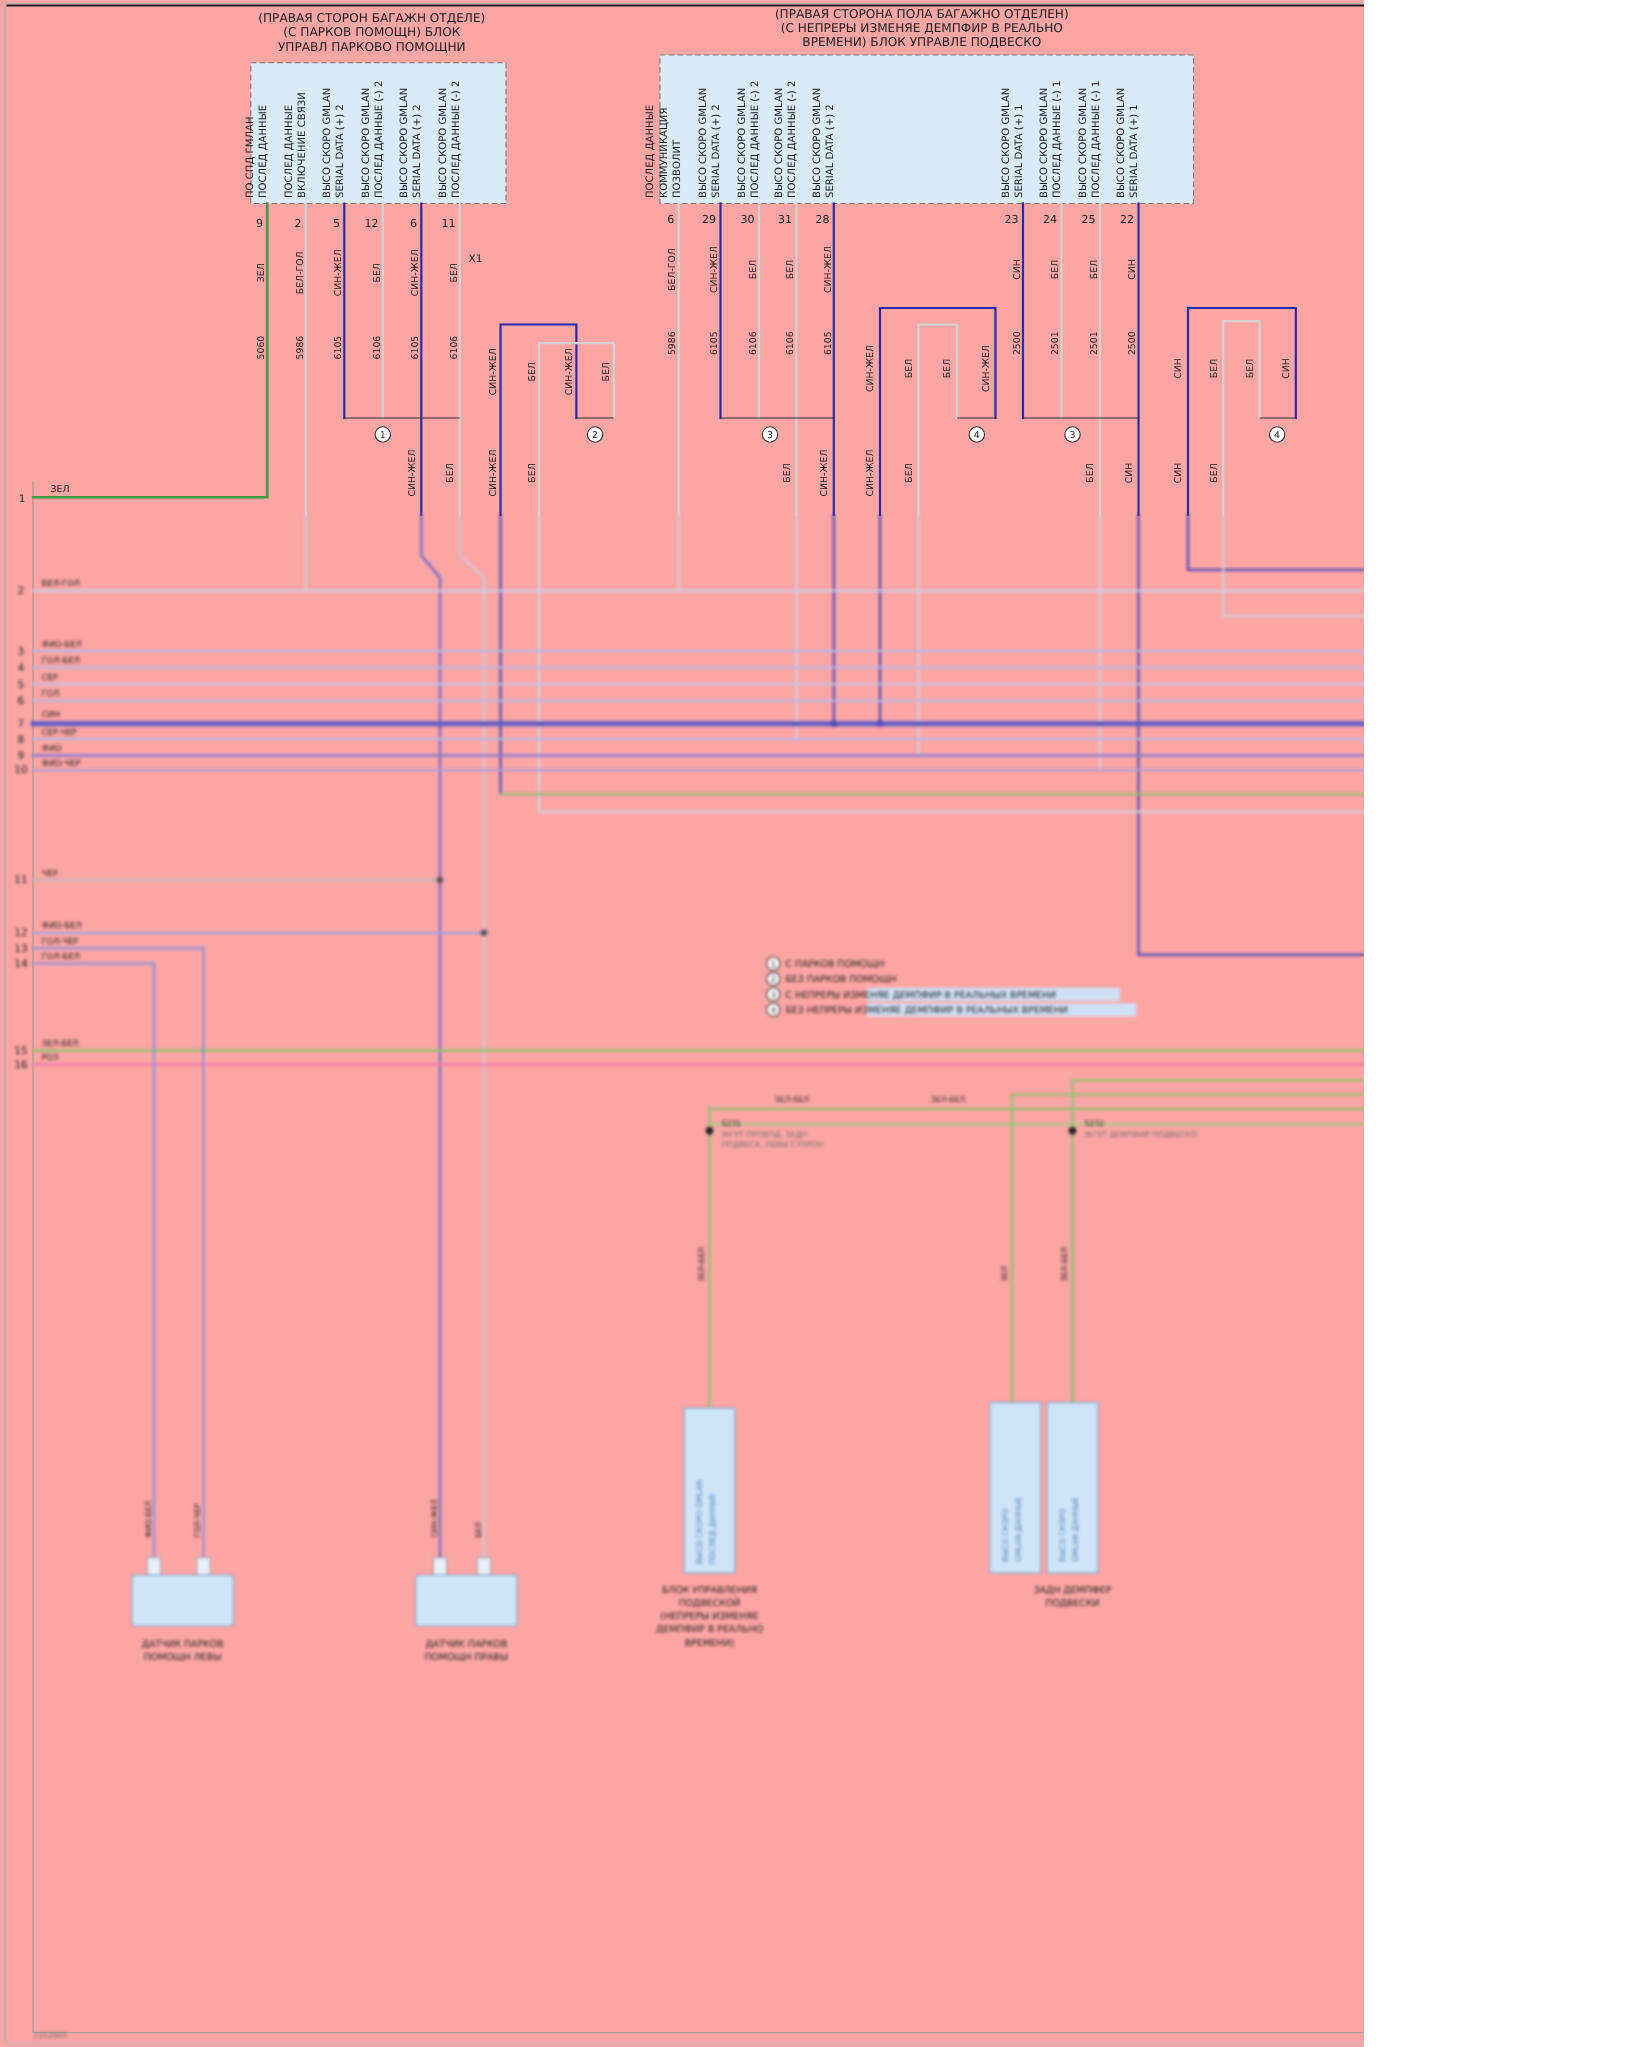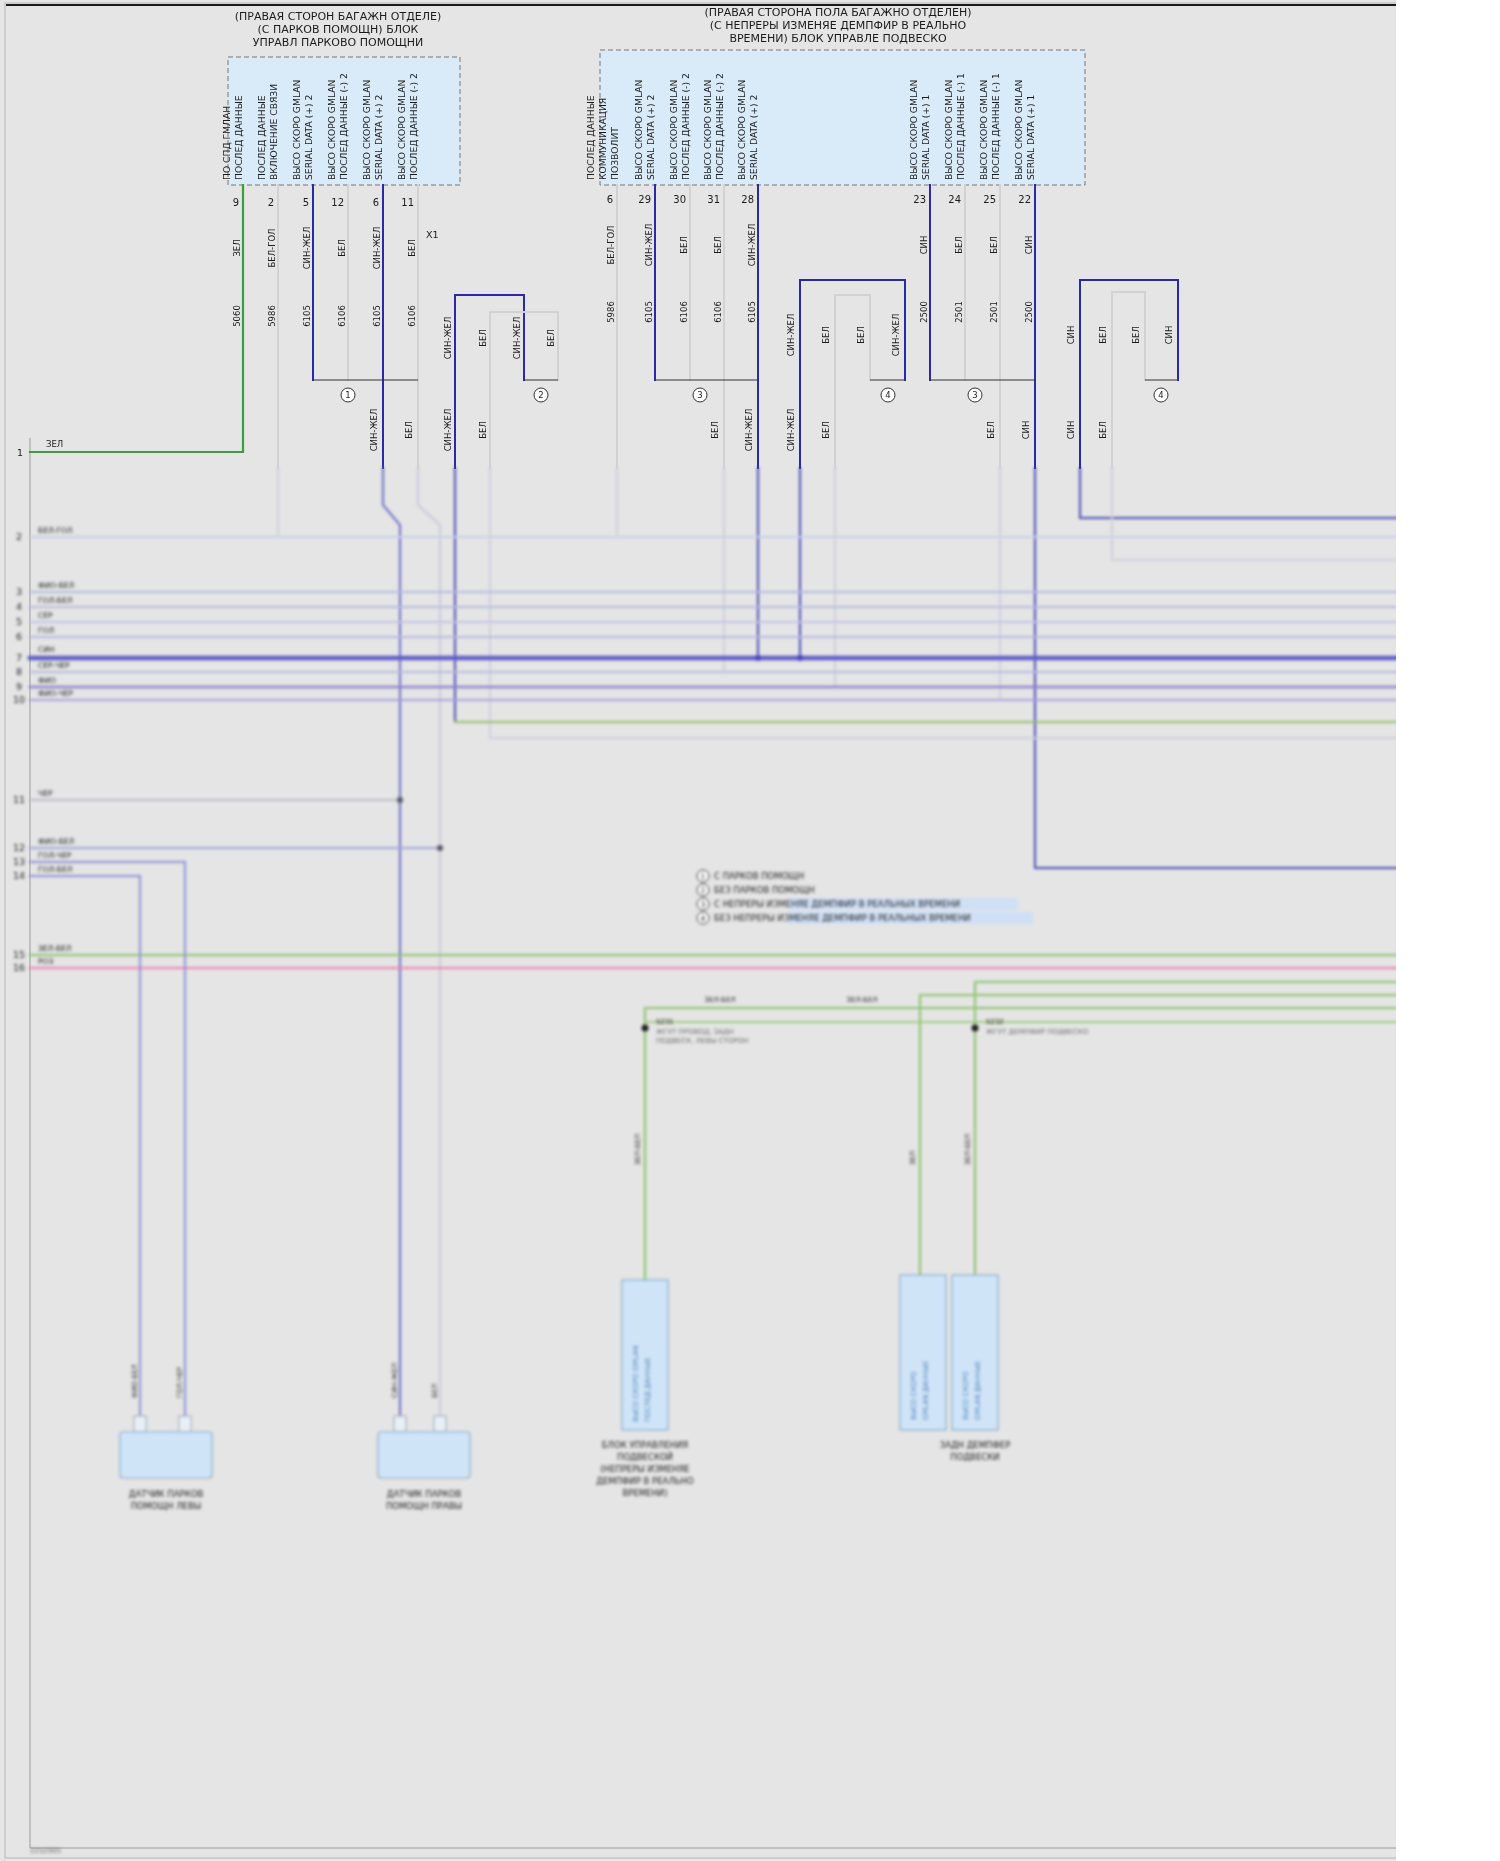--- a/index.html
+++ b/index.html
@@ -1,16 +1,16 @@
 <!DOCTYPE html>
 <html><head>
 <meta charset="utf-8">
 <style>
   html,body{margin:0;padding:0;background:#fff;}
-  #stage{position:relative;width:1396px;height:1861px;background:#e5e5e5;overflow:hidden;}
+  #stage{position:relative;width:1240px;height:1861px;background:#fca5a5;overflow:hidden;}
   svg{display:block;}
   svg text{font-family:"DejaVu Sans", sans-serif;fill:#1b1b1b;}
   .t11{font-size:11px;}
   .t10{font-size:10px;}
   .t9{font-size:9.5px;}
   .t8{font-size:8.5px;}
   .t7{font-size:7.5px;}
   .t6{font-size:7px;}
   .mid{text-anchor:middle;}
   .end{text-anchor:end;}

